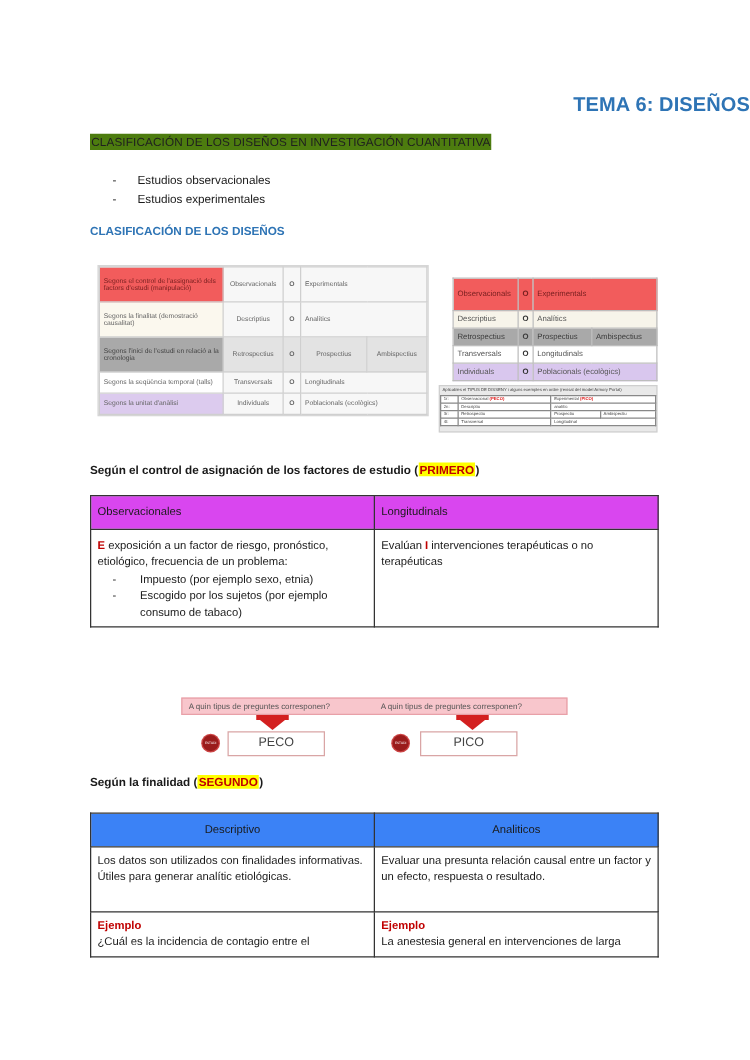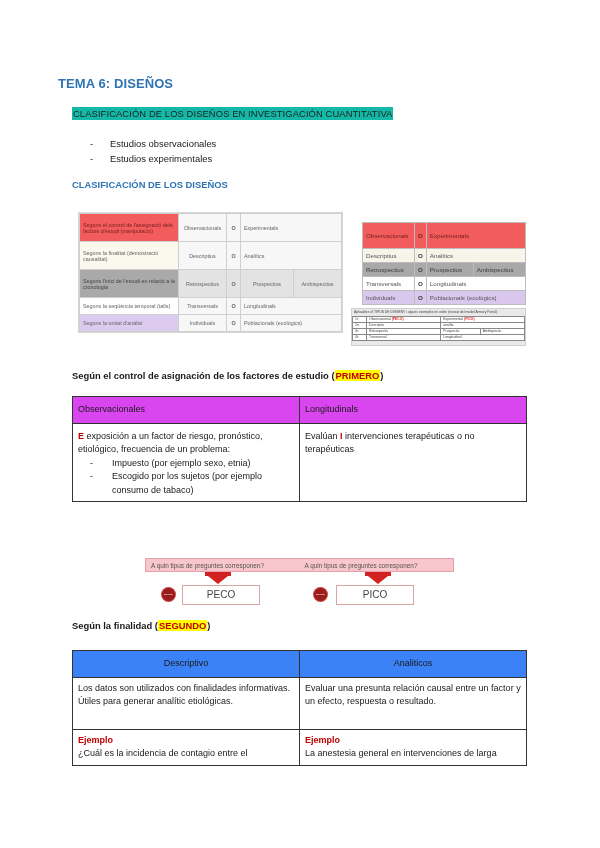--- a/index.html
+++ b/index.html
@@ -1,23 +1,23 @@
 <!DOCTYPE html>
 <html><head>
 <meta charset="utf-8">
 <style>
   * { box-sizing: border-box; margin: 0; padding: 0; }
   html, body { width: 600px; height: 848px; background: #ffffff; overflow: hidden; }
   body { position: relative; font-family: "Liberation Sans", sans-serif; color: #1a1a1a; }
   .page { position: absolute; left: 0; top: 0; width: 600px; height: 848px; }
 
-  .title { position: absolute; top: 76px; left: 0; width: 600px; text-align: left; padding-left: 58px;
-           font-size: 13px; font-weight: bold; color: #2e74b5; letter-spacing: 0.1px; }
+  .title { position: absolute; top: 76px; left: 0; width: 600px; text-align: right; padding-left: 24px;
+           font-size: 16px; font-weight: bold; color: #2e74b5; letter-spacing: 0.1px; }
   .h-quant { position: absolute; top: 107px; left: 72px; font-size: 9.4px; color: #1f1f1f;
-             background: #14b8a6; padding: 1px 1px; letter-spacing: 0.1px; }
+             background: #4d7c0f; padding: 1px 1px; letter-spacing: 0.1px; }
   .bullets { position: absolute; top: 136px; left: 90px; font-size: 9.4px; line-height: 15px; }
   .bullets li { list-style: none; display: flex; }
   .bullets .dash { width: 20px; display: inline-block; }
   .h-class { position: absolute; top: 179px; left: 72px; font-size: 9.4px; font-weight: bold; color: #2e74b5; }
 
   
   .img1 { position: absolute; left: 78px; top: 212px; width: 265px; height: 121px; border: 1px solid #d6d6d6;
           font-size: 5.4px; color: #666; background: #f7f7f7; }
   .img1 table { width: 100%; height: 100%; border-collapse: collapse; }
   .img1 td { border: 1px solid #cfcfcf; padding: 1px 3px; vertical-align: middle; }

